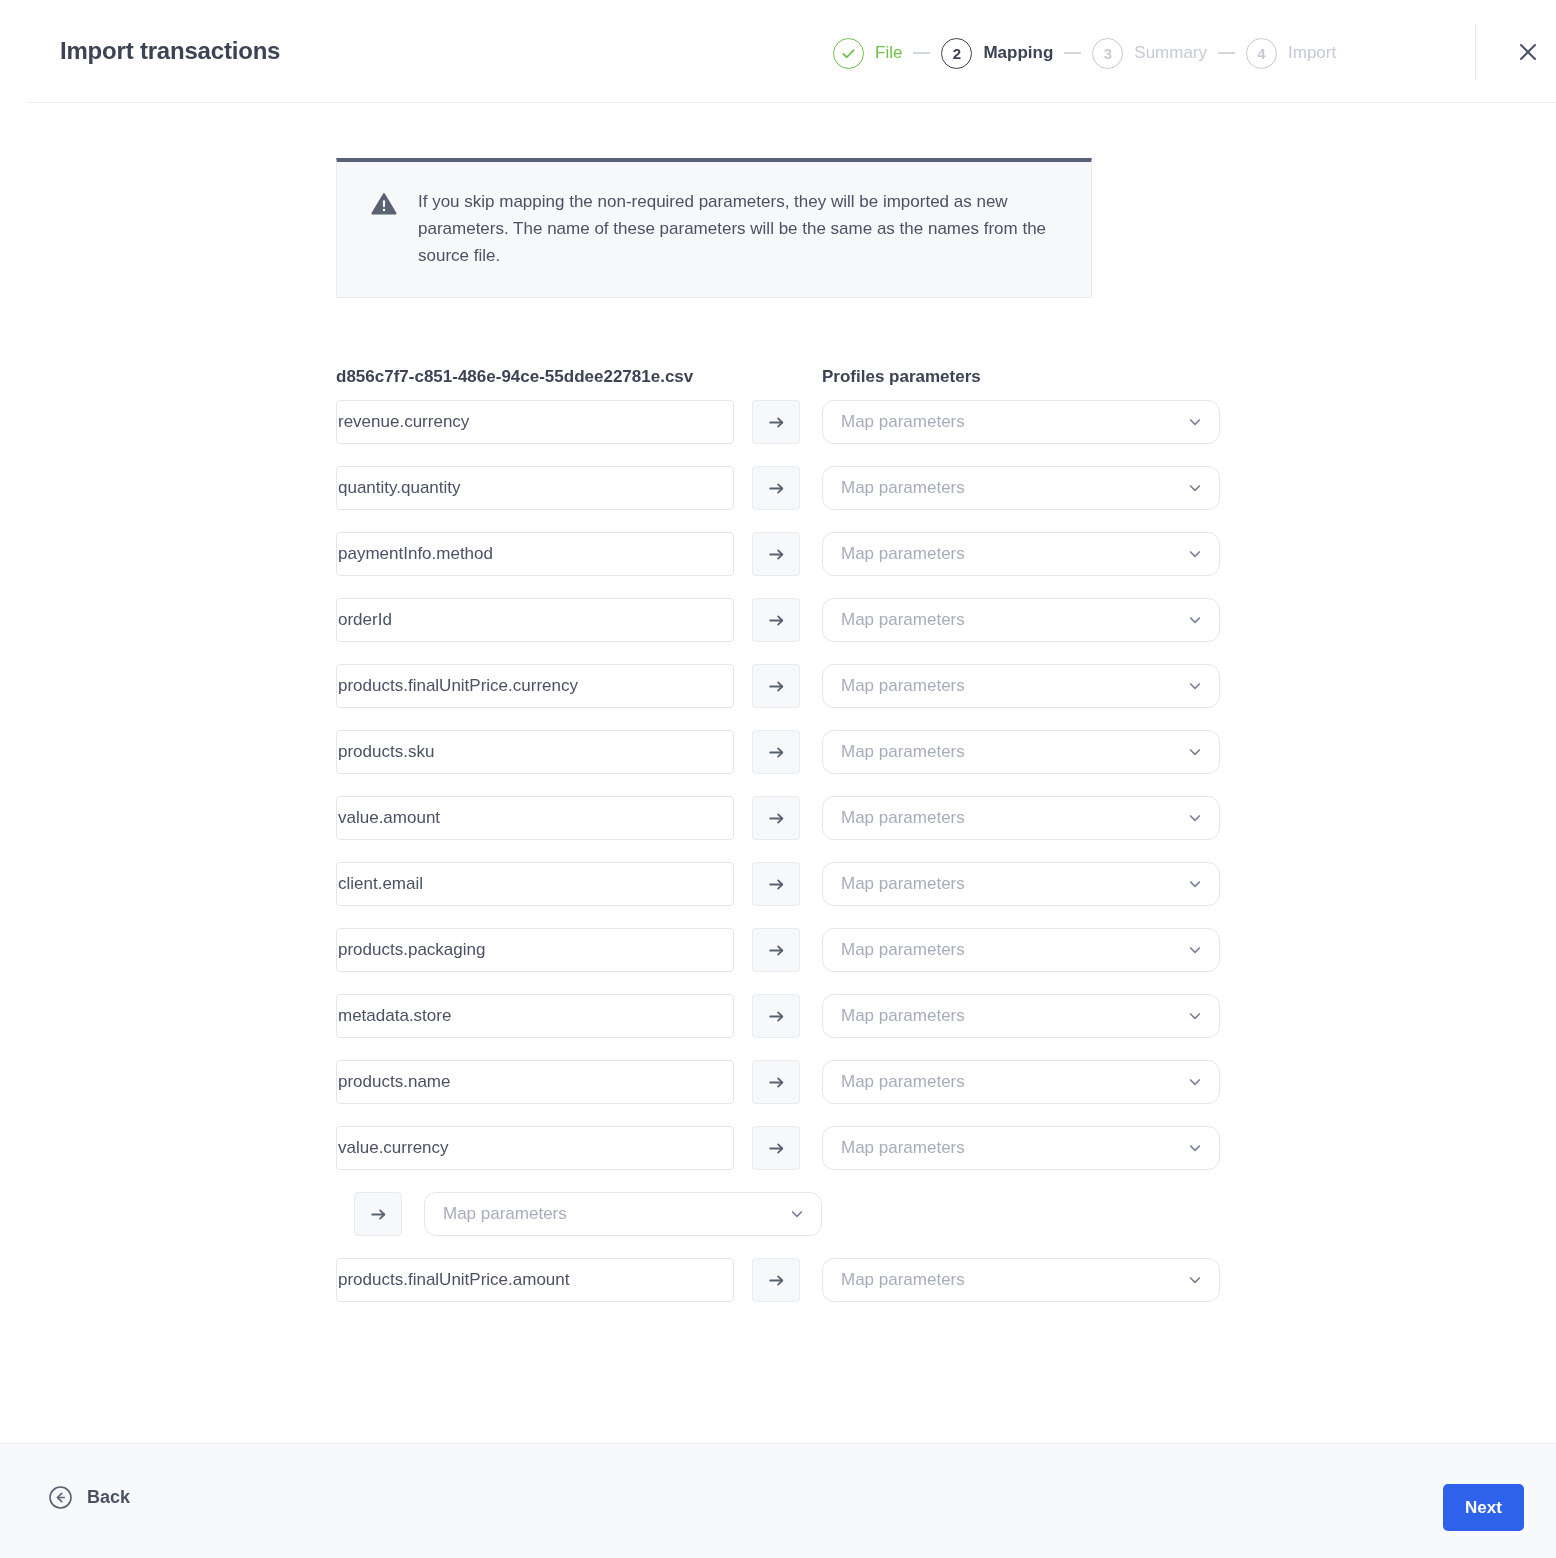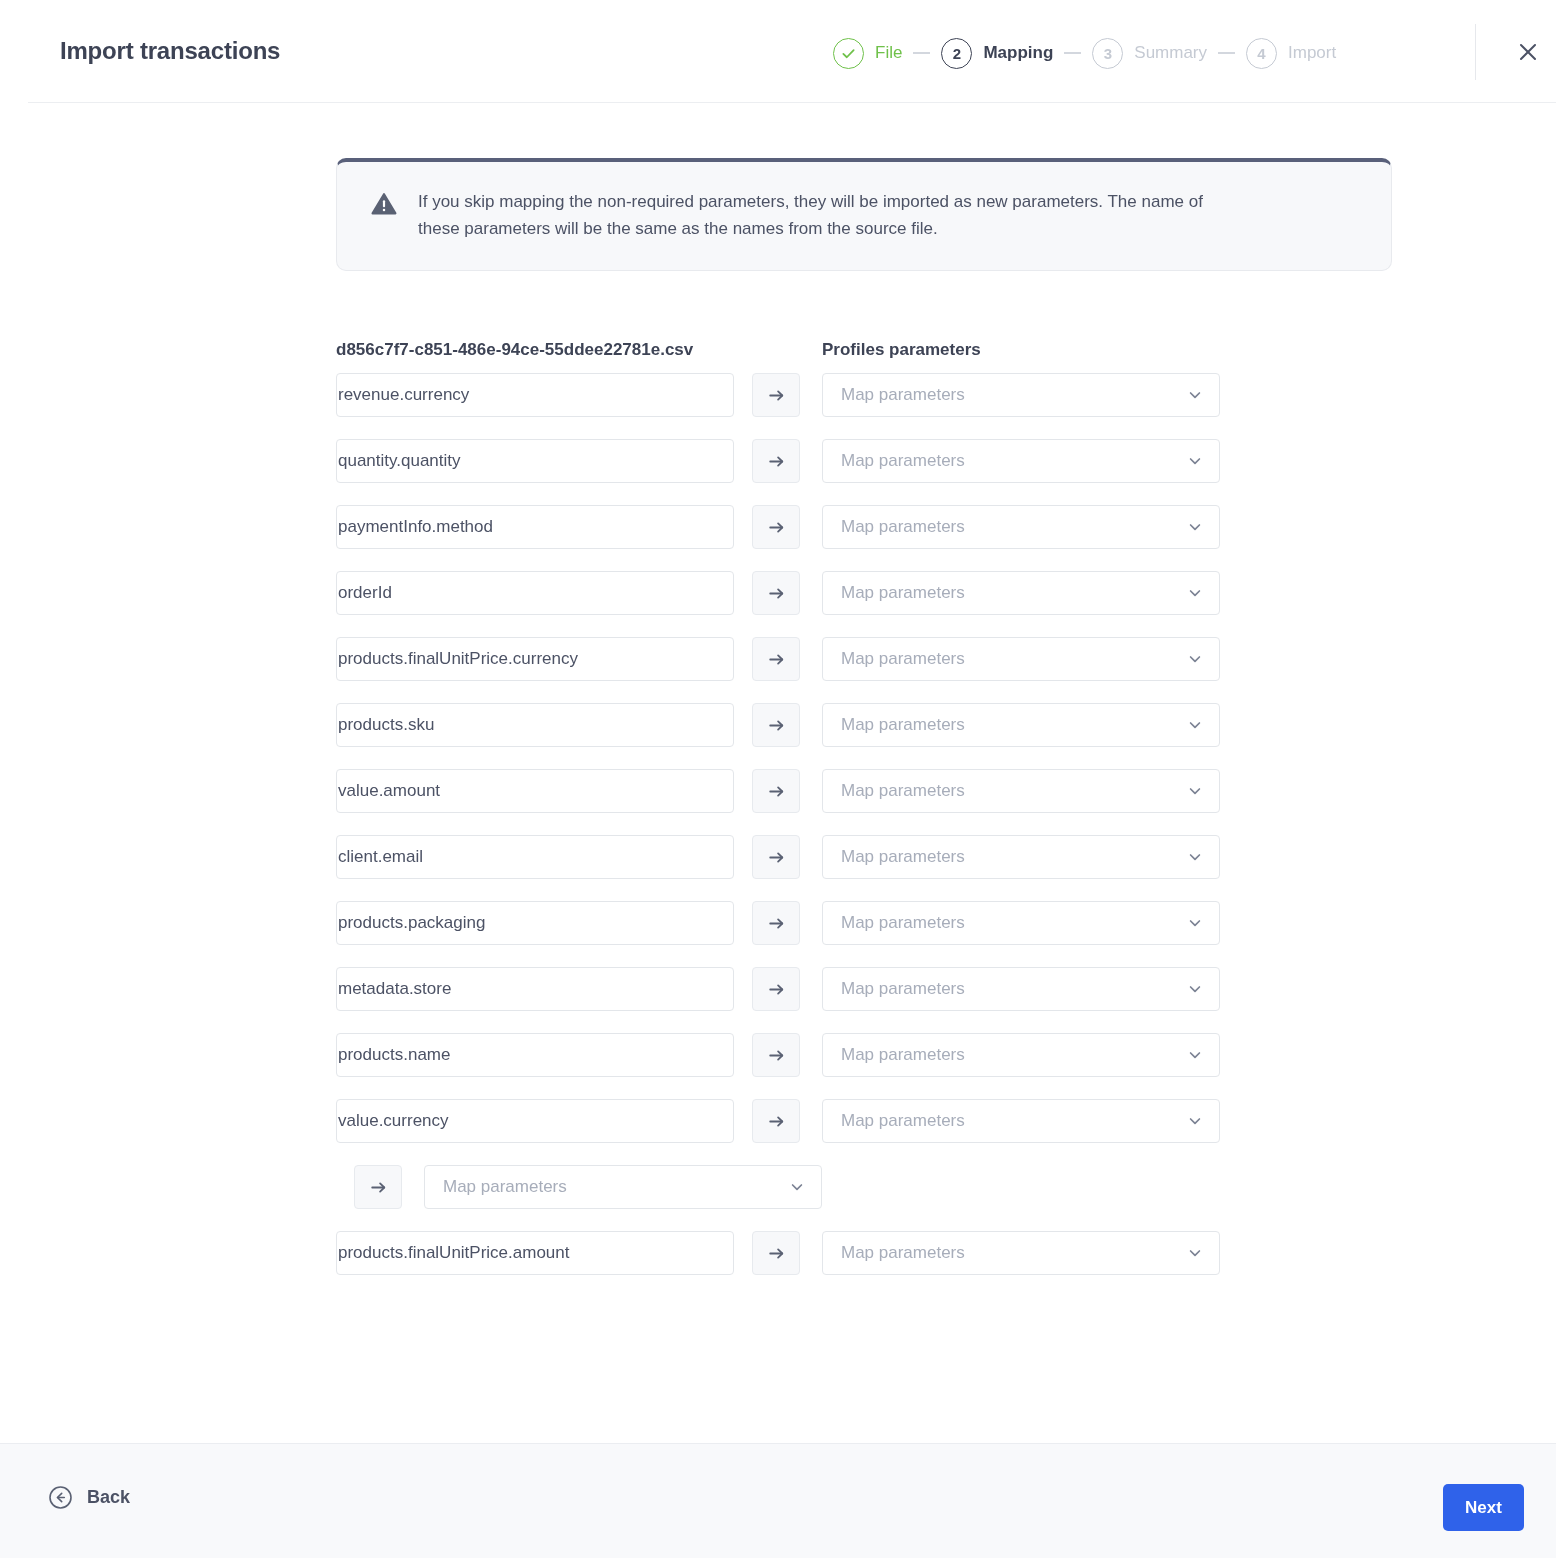--- a/index.html
+++ b/index.html
@@ -128,25 +128,25 @@
 
   .content {
     position: absolute;
     left: 336px;
     top: 55px;
     width: 884px;
   }
 
   
   .alert {
-    width: 1056px;
+    width: 756px;
     background: #f7f8fa;
     border: 1px solid #e8eaee;
     border-top: 4px solid #59607a;
-    border-radius: 10px;
+    border-radius: 1px;
     padding: 26px 30px 28px 34px;
     display: flex;
     align-items: flex-start;
     gap: 21px;
   }
 
   .alert-icon { flex: 0 0 26px; padding-top: 4px; }
   .warn-svg { width: 26px; height: 24px; display: block; }
 
   .alert-text {
@@ -213,21 +213,21 @@
     cursor: pointer;
     flex: 0 0 48px;
   }
   .arrow-svg { width: 19px; height: 19px; display: block; }
 
   .map-select {
     width: 398px;
     height: 44px;
     margin-left: 22px;
     border: 1px solid #e3e6ea;
-    border-radius: 4px;
+    border-radius: 12px;
     background: #ffffff;
     display: flex;
     align-items: center;
     justify-content: space-between;
     padding: 0 16px 0 18px;
     cursor: pointer;
   }
 
   .map-placeholder {
     font-size: 17px;

